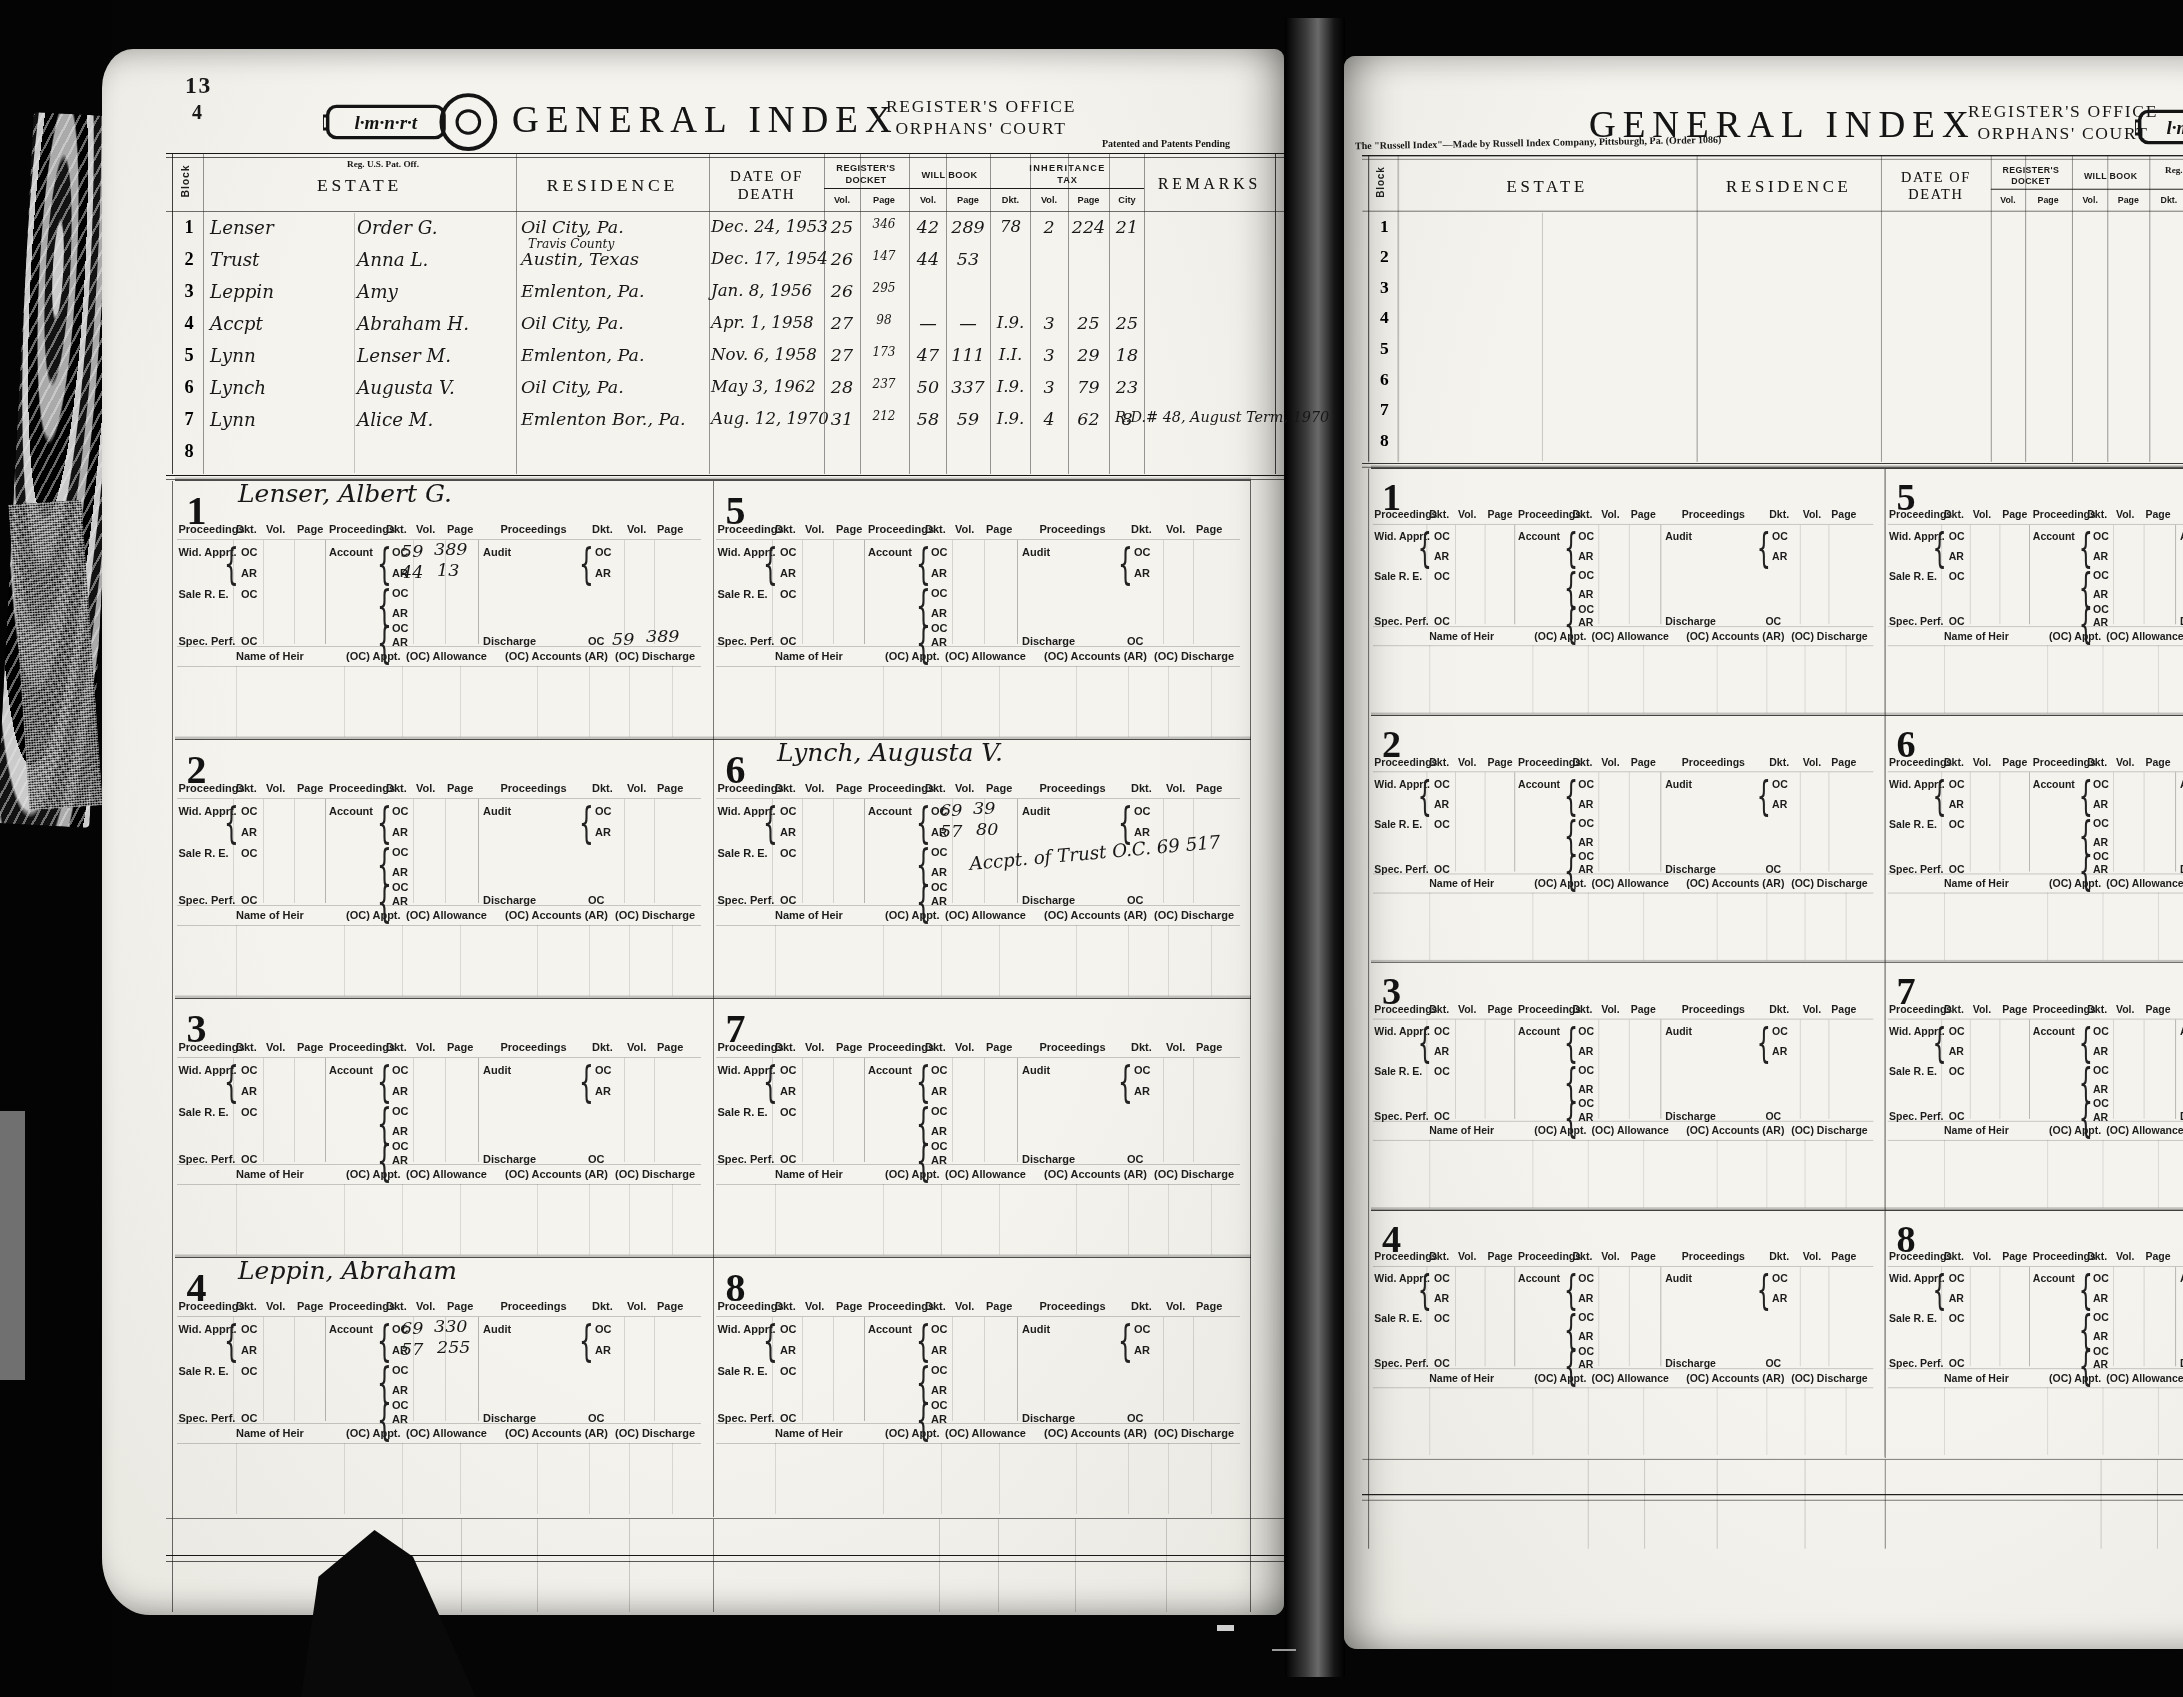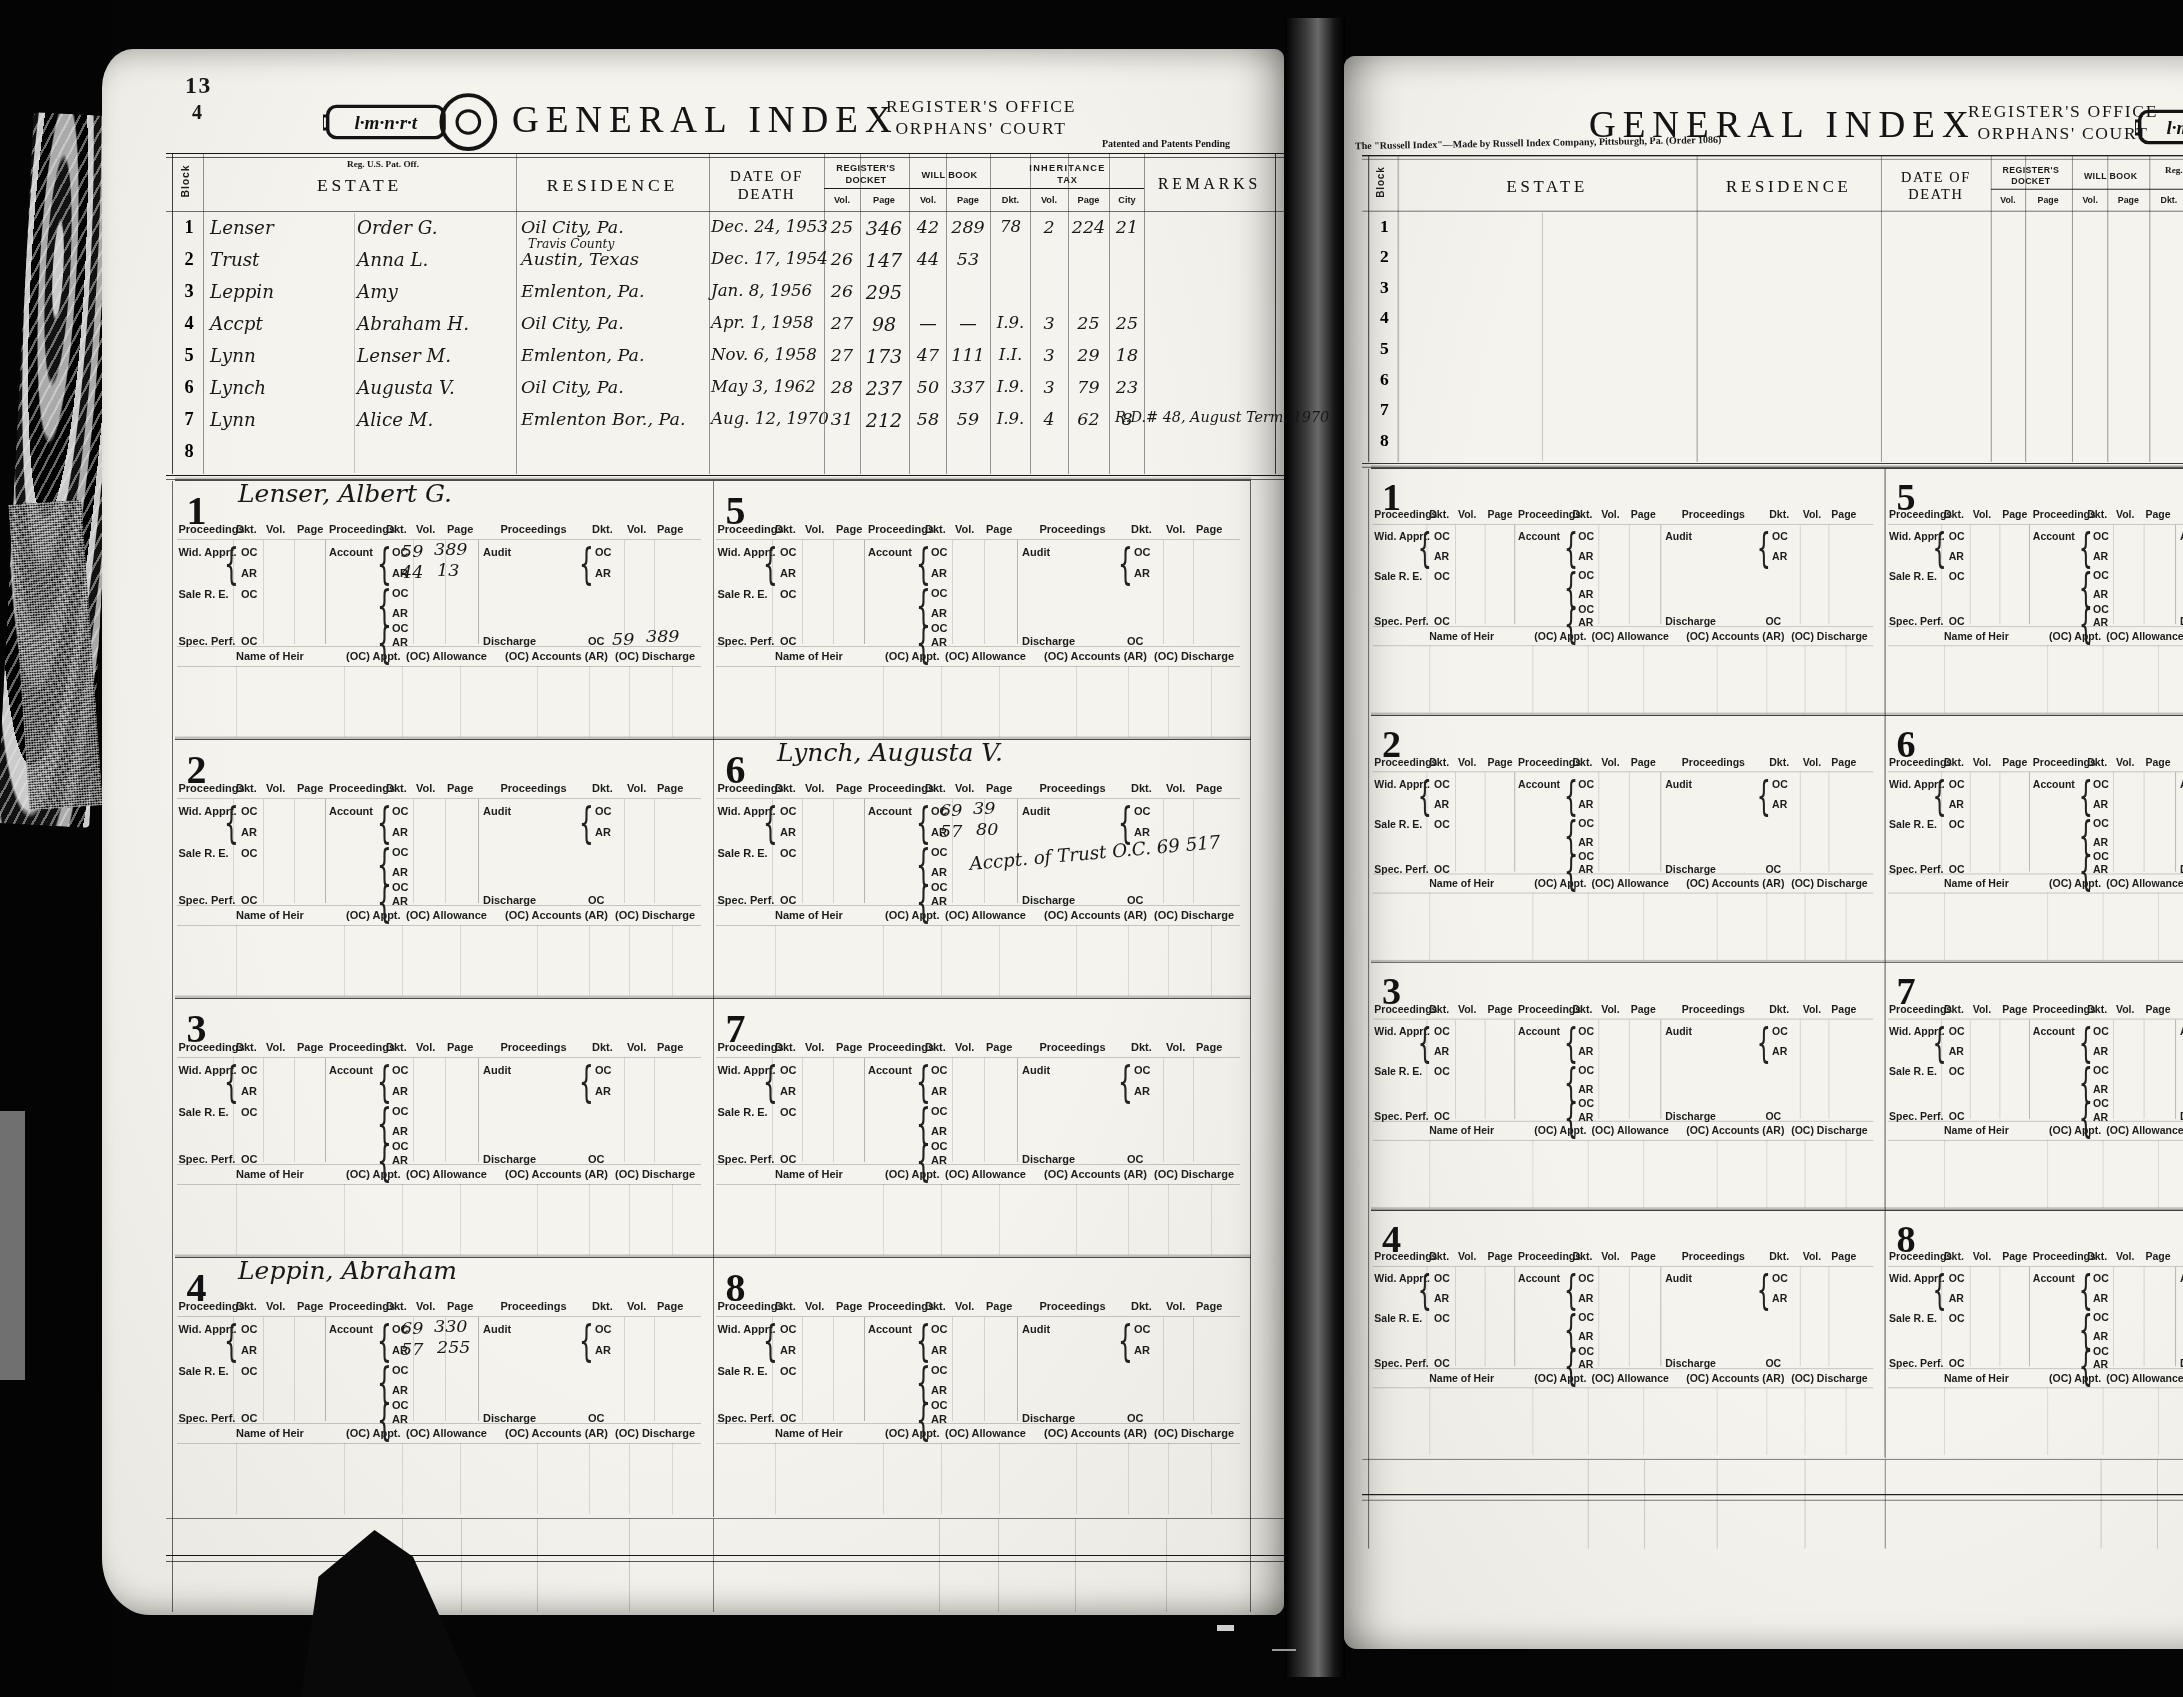--- a/index.html
+++ b/index.html
@@ -95,21 +95,21 @@
   .rows{position:absolute;left:0;top:164px;width:1100px;}
   .idx-row{position:relative;height:32px;}
   .f{top:4.4px;}
   .f-num{left:2.6px;width:23px;text-align:center;font:700 18.3px "Liberation Serif", serif;}
   .f-surname{left:35px;font-size:18.3px;}
   .f-given{left:182px;font-size:18.3px;}
   .f-resnote{left:353px;top:-7.9px;font-size:12.2px;}
   .f-res{left:346px;font-size:17.5px;}
   .f-date{left:536px;font-size:16.6px;}
   .f-rdv{left:649px;width:36px;text-align:center;font-size:17.5px;}
-  .f-rdp{left:685px;width:48px;text-align:center;font-size:19px;}
+  .f-rdp{left:685px;width:48px;text-align:center;font-size:12px;}
   .f-wbv{left:734px;width:38px;text-align:center;font-size:17.5px;}
   .f-wbp{left:771px;width:44px;text-align:center;font-size:17.5px;}
   .f-itd{left:815px;width:41px;text-align:center;font-size:16.6px;}
   .f-itv{left:855px;width:38px;text-align:center;font-size:17.5px;}
   .f-itp{left:893px;width:41px;text-align:center;font-size:17.5px;}
   .f-itl{left:934px;width:36px;text-align:center;font-size:17.5px;}
   .f-remarks{left:940px;font-size:14.4px;}
 
   
   .tv{top:104px;height:321px;}

